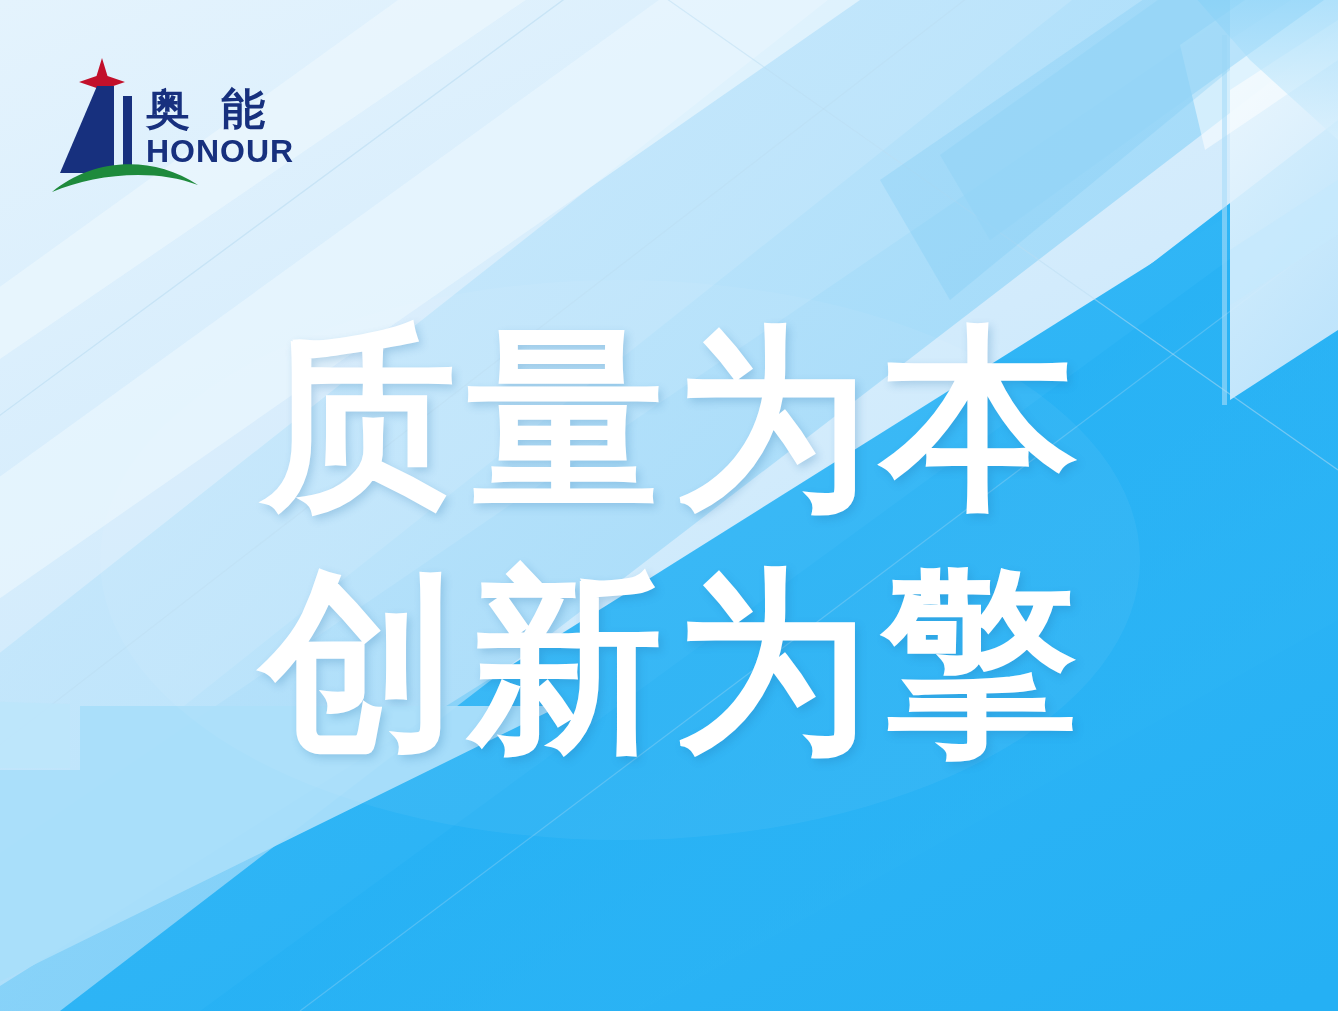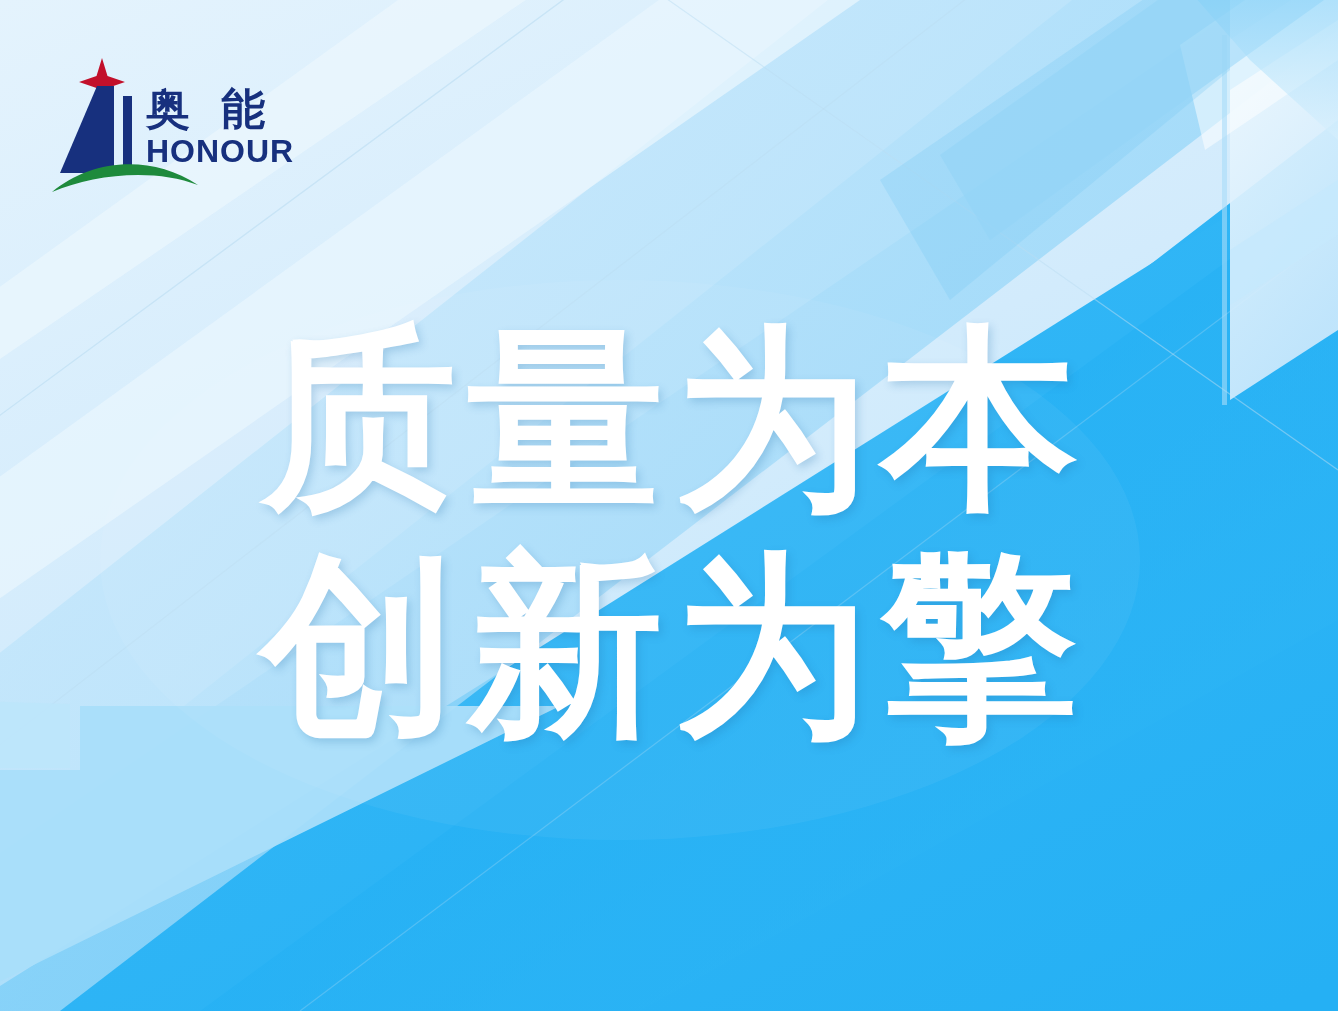--- a/index.html
+++ b/index.html
@@ -48,21 +48,20 @@
     font-size: 196px;
     font-weight: 700;
     line-height: 1.22;
     letter-spacing: 0.055em;
     text-indent: 0.055em;
     white-space: nowrap;
     text-shadow: 3px 4px 9px rgba(30,110,170,0.23);
   }
   .slogan-line.second {
     margin-top: 4px;
-    font-family: Liberation Mono, monospace;
   }
 </style>
 </head>
 <body>
 
 <div id="poster">
 
   <div class="bg-layer">
     <svg class="bg-svg" viewBox="0 0 1338 1011" preserveAspectRatio="none">
       <defs>

